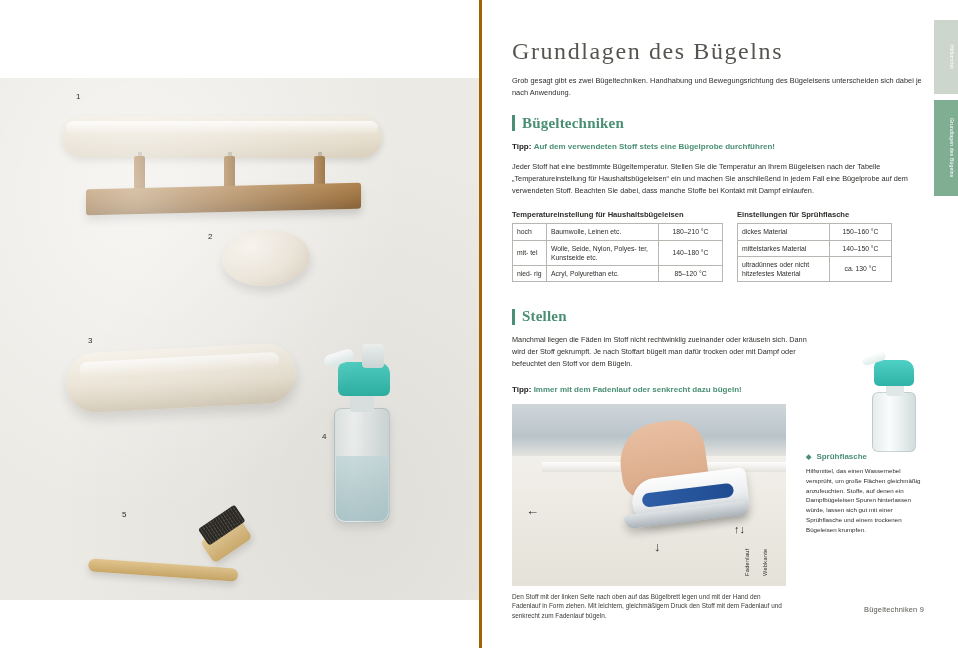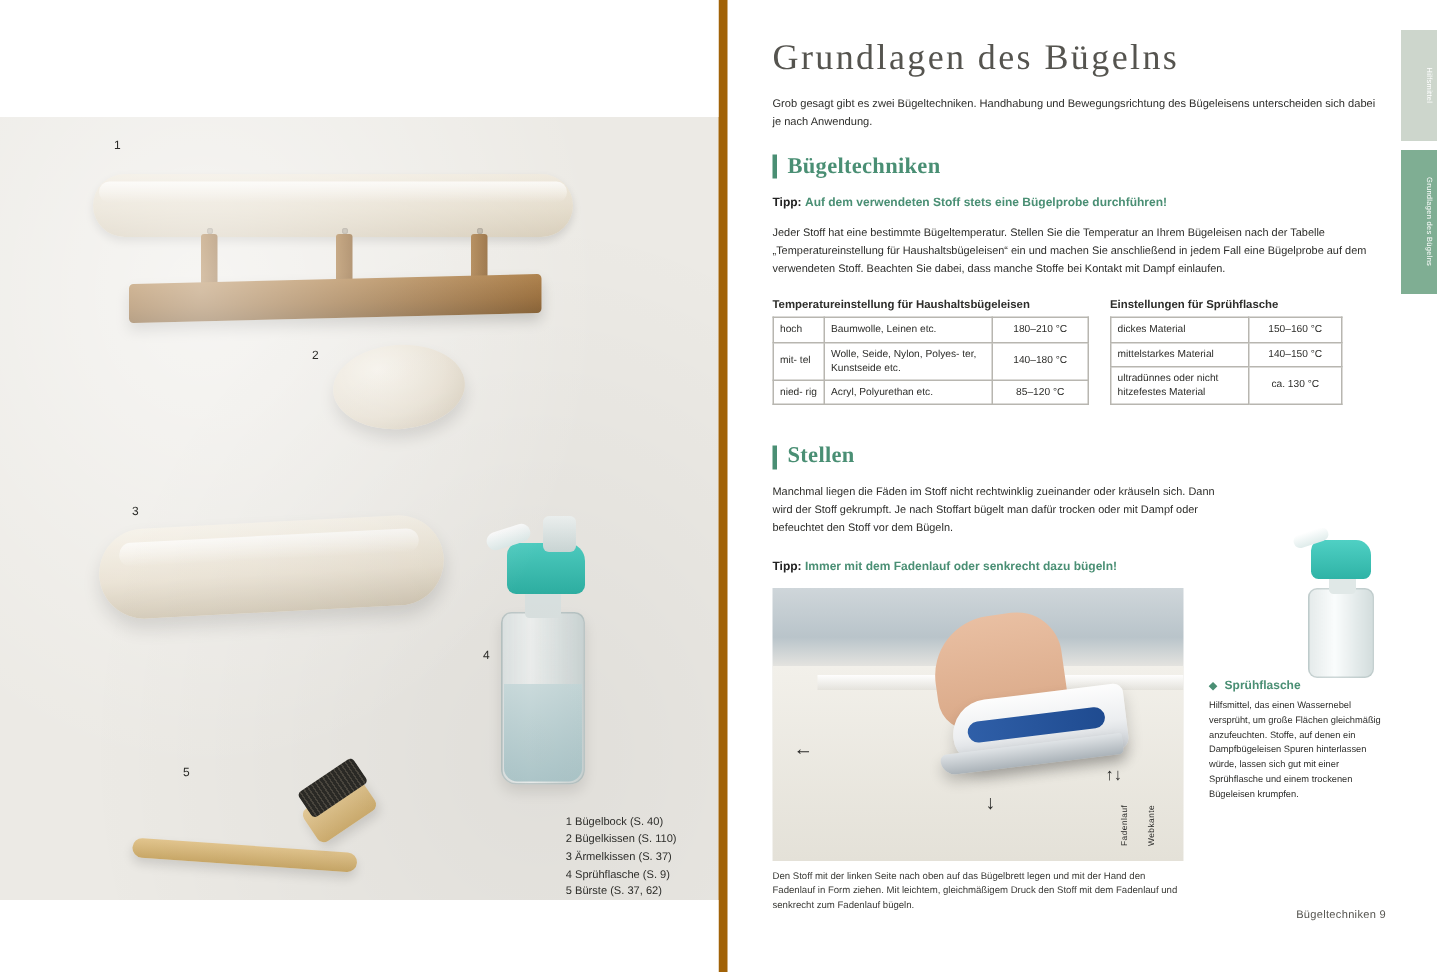--- a/index.html
+++ b/index.html
@@ -13,22 +13,22 @@
   }
   .spread { position:absolute; inset:0; display:flex; }
 
   
   .page-left {
     width:479px; height:648px; position:relative;
     background:#ffffff; padding:28px 30px 0 30px;
   }
   .page-right {
     width:479px; height:648px; position:relative;
-    background:#ffffff; padding:22px 34px 0 30px;
-    border-left:6px solid #a16207;
+    background:#ffffff; padding:34px 34px 0 30px;
+    border-left:3px solid #a16207;
   }
 
   h1.page-heading {
     font-family:"Liberation Serif", serif;
     font-weight:400;
     font-size:25px;
     letter-spacing:2.2px;
     color:#55544f;
     margin:0 0 10px 0;
   }
@@ -350,27 +350,20 @@
 
     <h1 class="page-heading">Hilfsmittel</h1>
     <p class="sub-line">Praktische Helfer neben Bügeleisen und Bügelbrett.</p>
 
     <div class="pnum" style="left:76px;  top:92px;">1</div>
     <div class="pnum" style="left:208px; top:232px;">2</div>
     <div class="pnum" style="left:88px;  top:336px;">3</div>
     <div class="pnum" style="left:322px; top:432px;">4</div>
     <div class="pnum" style="left:122px; top:510px;">5</div>
 
-    <div class="caption-list">
-      <div>1 Bügelbock (S. 40)</div>
-      <div>2 Bügelkissen (S. 110)</div>
-      <div>3 Ärmelkissen (S. 37)</div>
-      <div>4 Sprühflasche (S. 9)</div>
-      <div>5 Bürste (S. 37, 62)</div>
-    </div>
 
     <div class="folio folio-left">8  Bügeltechniken</div>
   </div>
 
   <div class="page-right">
 
     <h2 class="right-heading">Grundlagen des Bügelns</h2>
     <p class="intro">Grob gesagt gibt es zwei Bügeltechniken. Handhabung und Bewegungsrichtung des Bügeleisens unterscheiden sich dabei je nach Anwendung.</p>
 
     <div class="sec-title">

